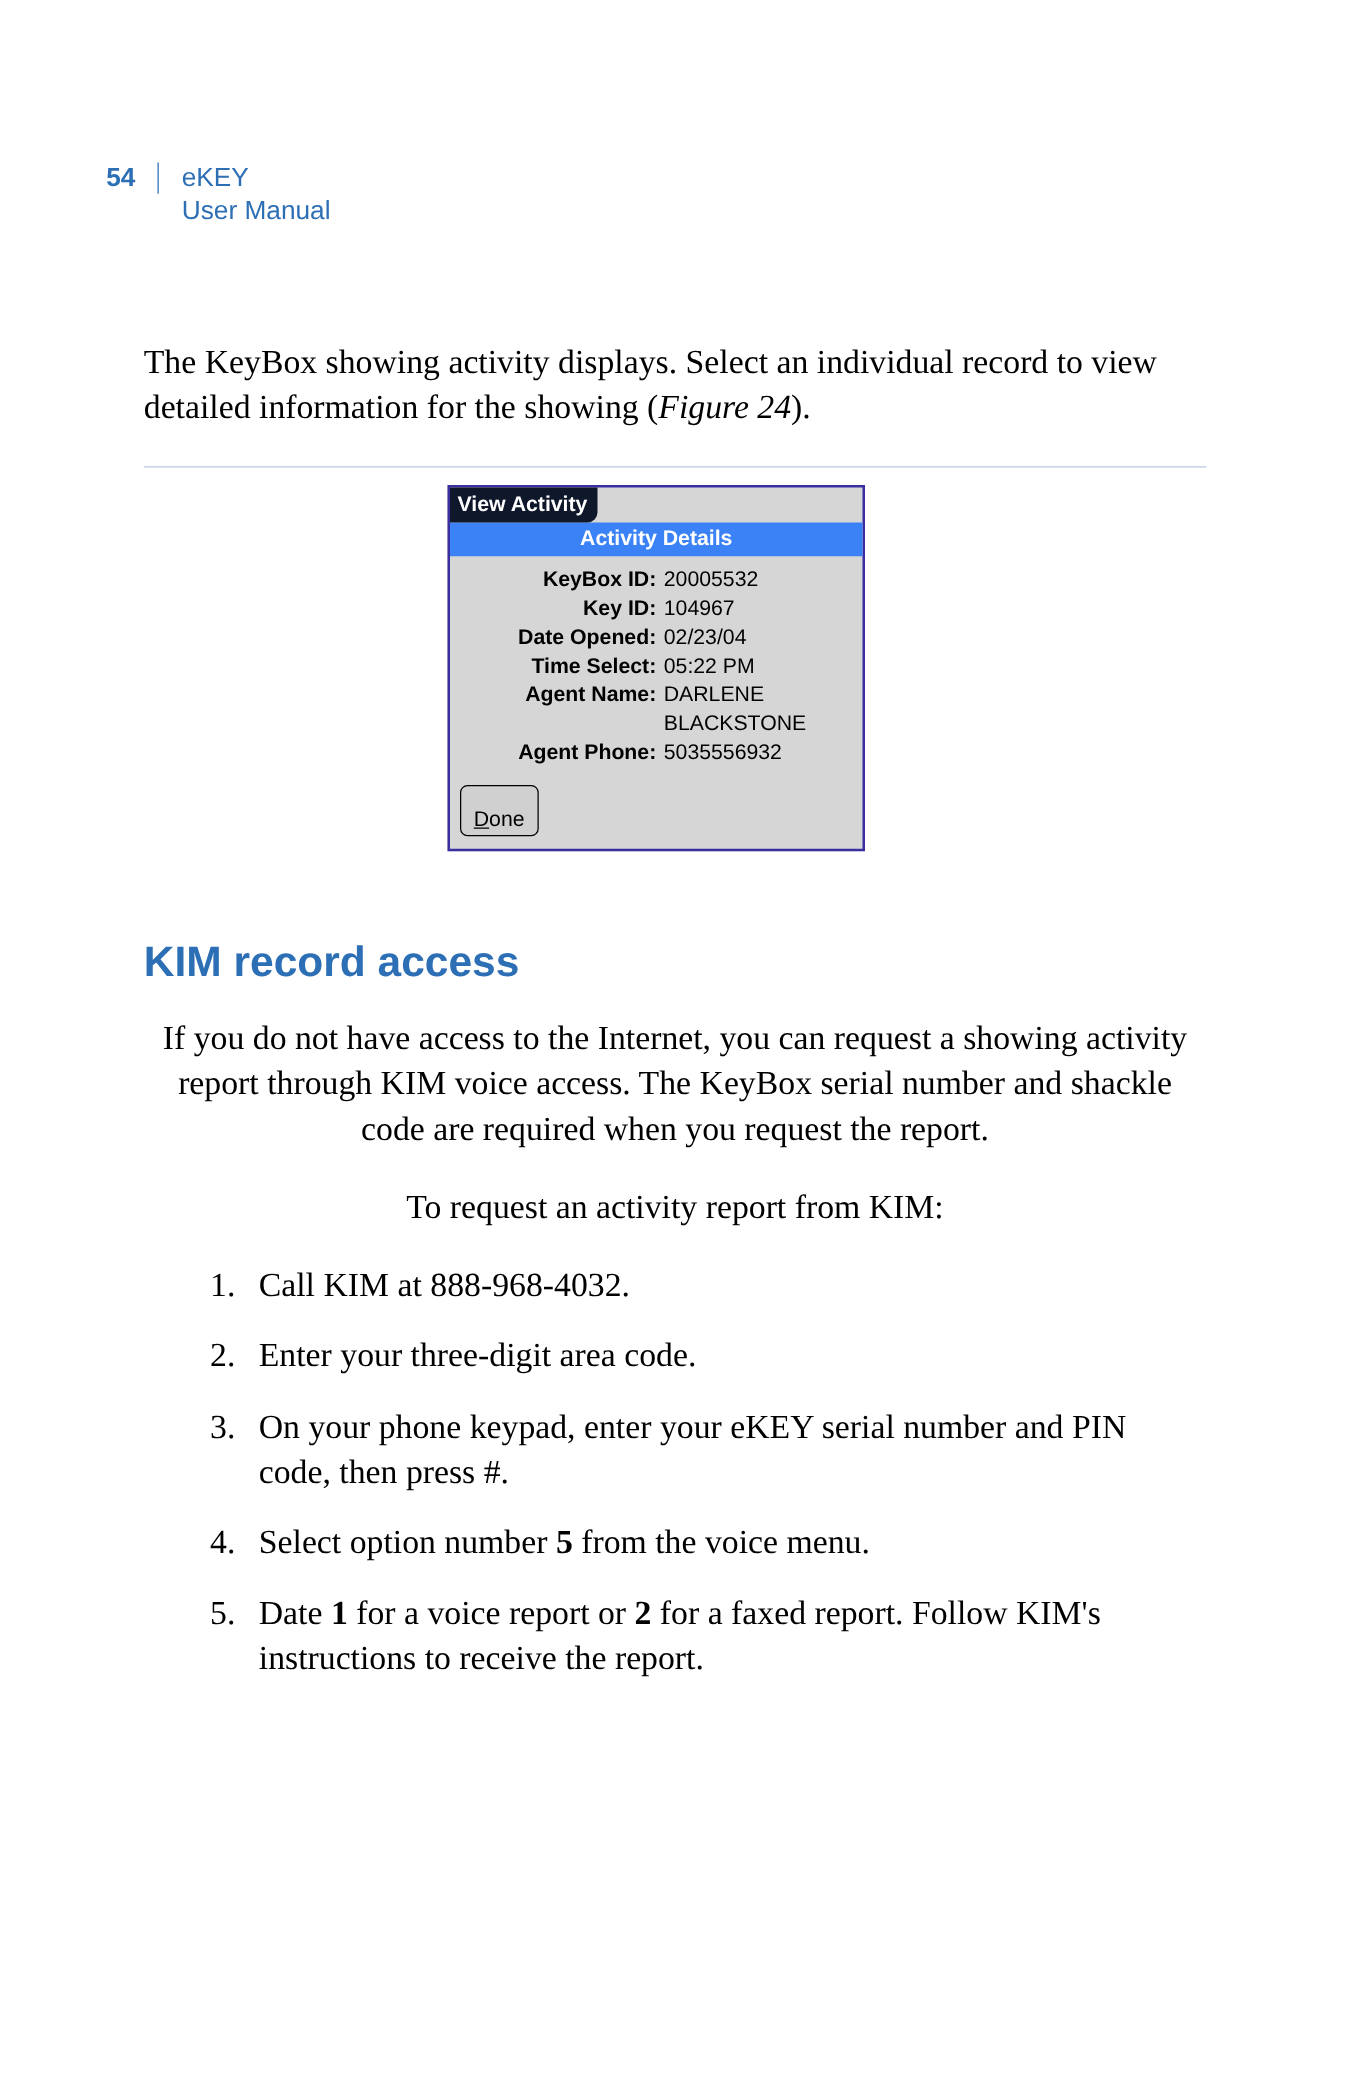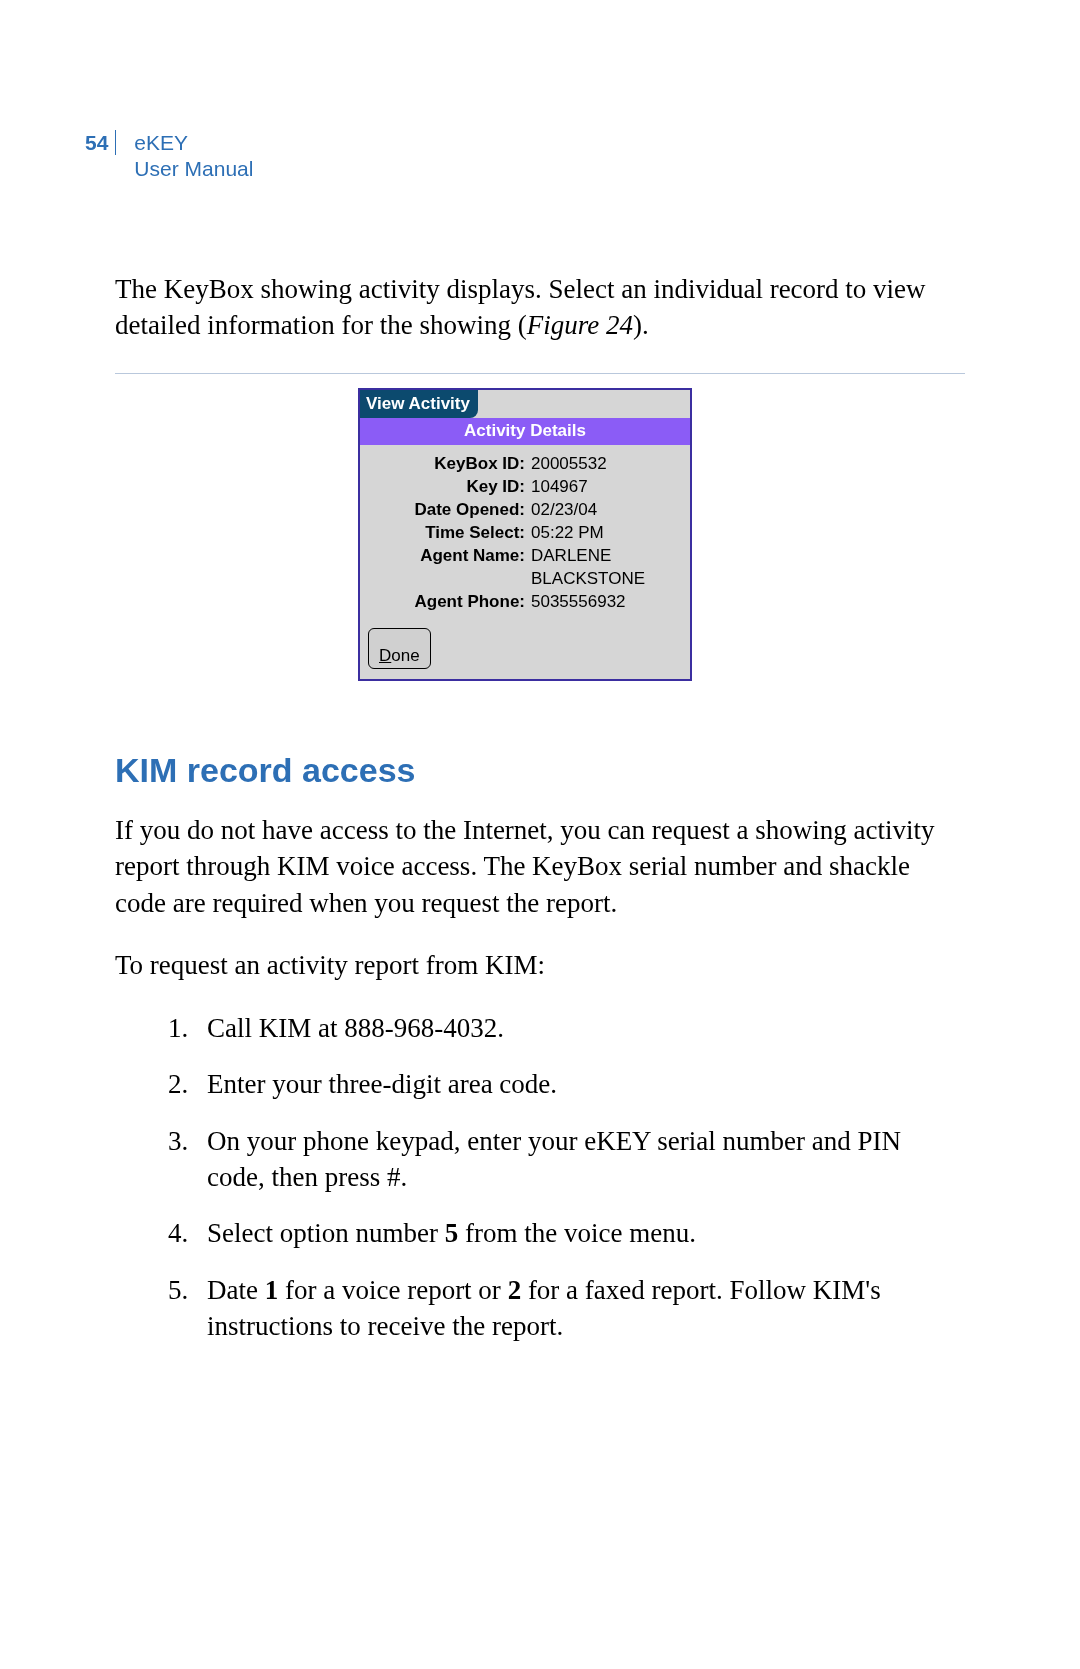--- a/index.html
+++ b/index.html
@@ -18,21 +18,21 @@
     display: flex;
     align-items: flex-start;
     font-family: "Trebuchet MS", "Lucida Sans", sans-serif;
     font-size: 21px;
     color: #2d6fb5;
     margin-bottom: 88px;
   }
   .page-num {
     font-weight: 600;
     color: #2d6fb5;
-    padding-right: 7px;
+    padding-right: 18px;
     border-right: 1px solid #2d6fb5;
     line-height: 1.2;
   }
   .header-text {
     padding-left: 18px;
     line-height: 1.25;
   }
   .body-para {
     font-size: 27px;
     line-height: 1.35;
@@ -58,32 +58,32 @@
     background: #d6d6d6;
     border: 2px solid #3b2ea0;
     font-family: Verdana, Geneva, sans-serif;
     font-size: 17px;
     color: #000;
   }
   .palm-titlebar {
     display: flex;
   }
   .palm-tab {
-    background: #0c4a6e;
+    background: #0f172a;
     color: #fff;
     font-weight: bold;
     padding: 4px 8px 4px 6px;
     border-bottom-right-radius: 8px;
   }
   .palm-top-row {
     padding: 6px 8px;
   }
   .palm-top-row .lbl { font-weight: bold; }
   .palm-section {
-    background: #8b5cf6;
+    background: #3b82f6;
     color: #fff;
     font-weight: bold;
     text-align: center;
     padding: 3px 0 4px 0;
   }
   .palm-details {
     padding: 8px 10px 8px 10px;
   }
   .detail-row {
     display: flex;
@@ -117,20 +117,21 @@
     font-family: "Trebuchet MS", "Lucida Sans", sans-serif;
     color: #2d6fb5;
     font-size: 34px;
     font-weight: 600;
     margin: 0 0 22px 30px;
   }
   .indent-para {
     font-size: 27px;
     line-height: 1.35;
     margin: 0 0 26px 30px;
+    text-align: center;
   }
   ol.steps {
     font-size: 27px;
     line-height: 1.35;
     margin: 0 0 0 70px;
     padding-left: 40px;
   }
   ol.steps li {
     padding-left: 12px;
     margin-bottom: 20px;

